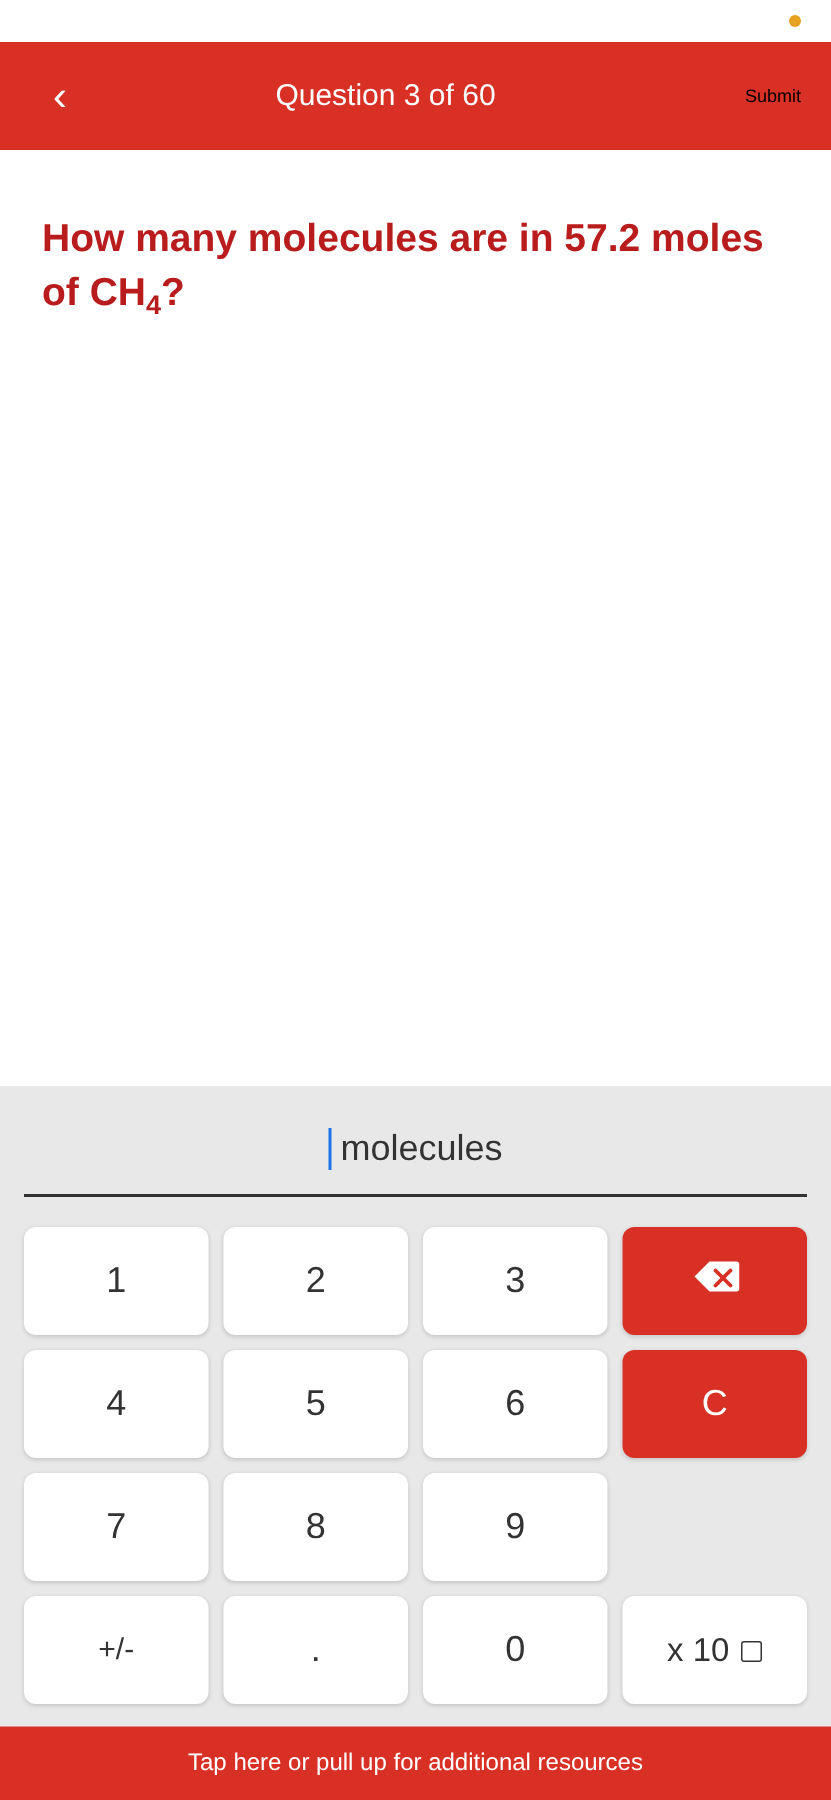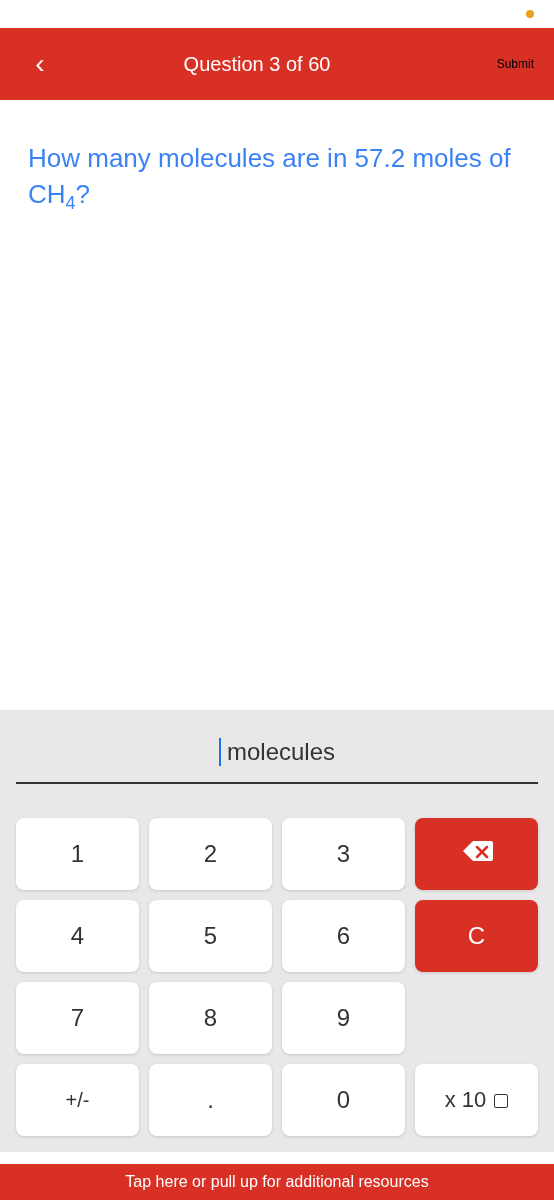--- a/index.html
+++ b/index.html
@@ -74,23 +74,23 @@
 
     
     .question-area {
       background: #ffffff;
       padding: 40px 28px 30px 28px;
       flex: 1;
     }
 
     .question-text {
       font-size: 26px;
-      color: #3b82f6;
+      color: #b91c1c;
       line-height: 1.4;
-      font-weight: 400;
+      font-weight: 700;
     }
 
     .question-text sub {
       font-size: 18px;
     }
 
     
     .calculator-area {
       background: #e8e8e8;
       position: absolute;
@@ -101,21 +101,21 @@
     }
 
     
     .input-display {
       background: #e8e8e8;
       display: flex;
       align-items: center;
       justify-content: center;
       padding: 8px 0 16px 0;
       border-bottom: 2px solid #333;
-      margin-bottom: 34px;
+      margin-bottom: 20px;
       position: relative;
     }
 
     .input-cursor {
       width: 2px;
       height: 28px;
       background: #1a73e8;
       display: inline-block;
       margin-right: 6px;
       vertical-align: middle;
@@ -169,21 +169,21 @@
       background: transparent;
       box-shadow: none;
     }
 
     
     .bottom-bar {
       position: absolute;
       bottom: 0;
       left: 0;
       right: 0;
-      height: 36px;
+      height: 49px;
       background: #d93025;
       display: flex;
       align-items: center;
       justify-content: center;
     }
 
     .bottom-bar-text {
       color: #ffffff;
       font-size: 16px;
       font-weight: 400;

